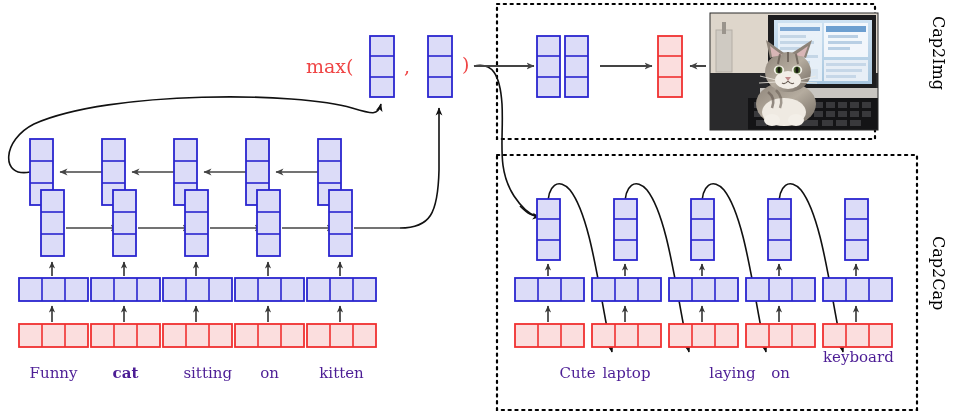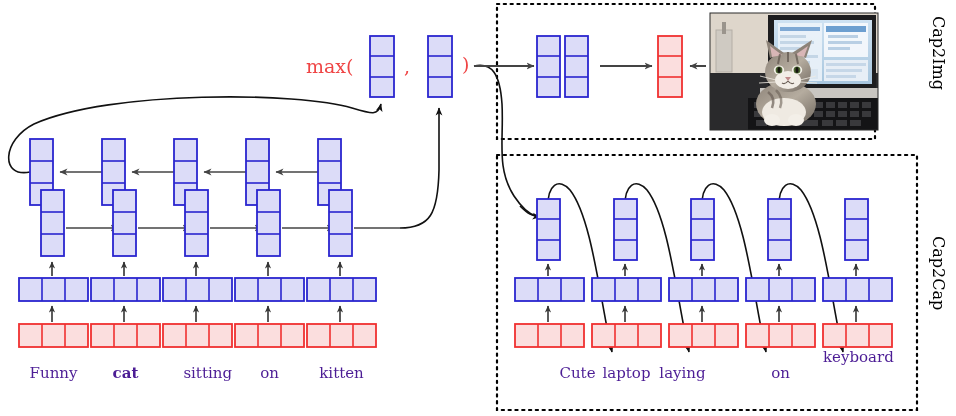--- a/index.html
+++ b/index.html
@@ -443,20 +443,20 @@
   <div class="maxlbl" style="left:462px;top:53px;">)</div>
 
   <div class="word" style="left:19px;top:364px;width:69px;">Funny</div>
   <div class="word" style="left:91px;top:364px;width:69px;font-weight:bold;">cat</div>
   <div class="word" style="left:163px;top:364px;width:69px;text-align:right;">sitting</div>
   <div class="word" style="left:235px;top:364px;width:69px;">on</div>
   <div class="word" style="left:307px;top:364px;width:69px;">kitten</div>
 
   <div class="word" style="left:543px;top:364px;width:69px;">Cute</div>
   <div class="word" style="left:592px;top:364px;width:69px;">laptop</div>
-  <div class="word" style="left:648px;top:364px;width:69px;">laying</div>
+  <div class="word" style="left:698px;top:364px;width:69px;">laying</div>
   <div class="word" style="left:746px;top:364px;width:69px;">on</div>
   <div class="word" style="left:823px;top:348px;width:69px;">keyboard</div>
 
   <div class="sidelbl" style="left:948px;top:16px;">Cap2Img</div>
   <div class="sidelbl" style="left:948px;top:236px;">Cap2Cap</div>
 
 </div>
 
 </body></html>

